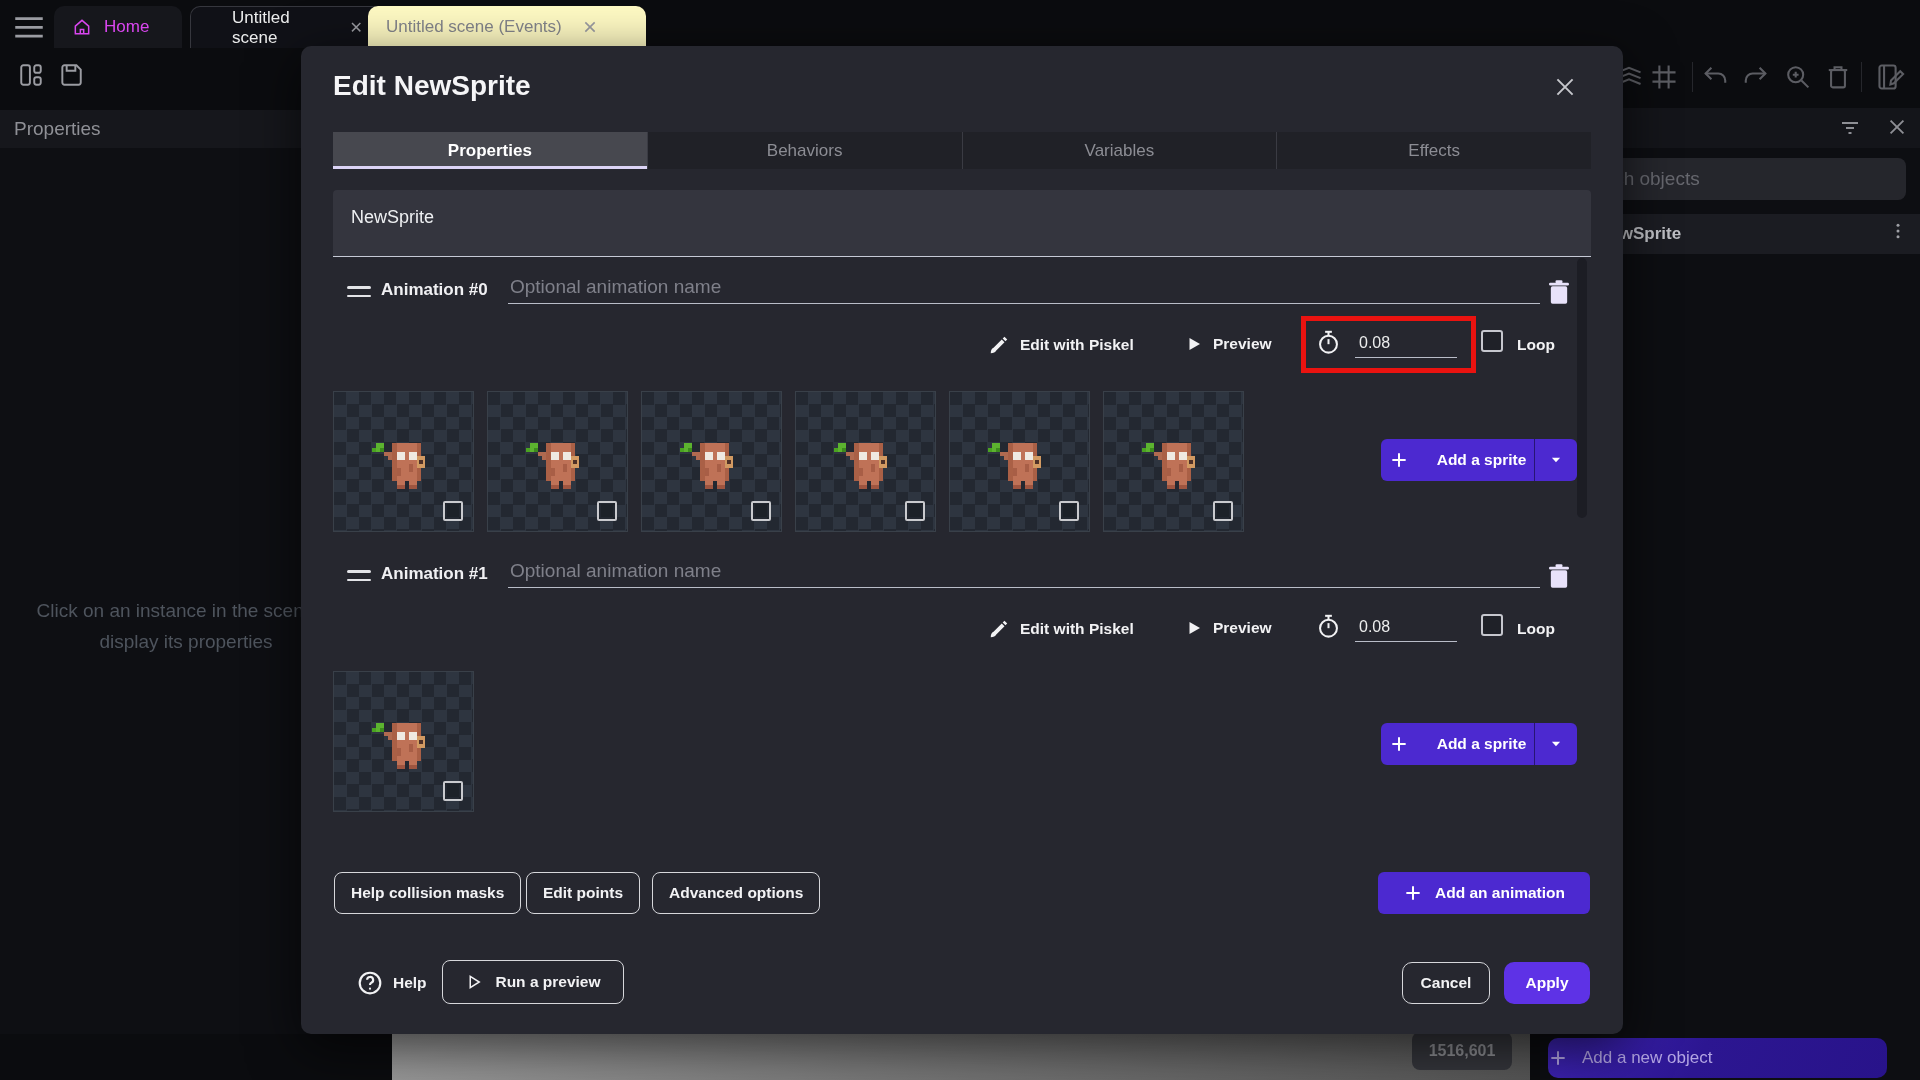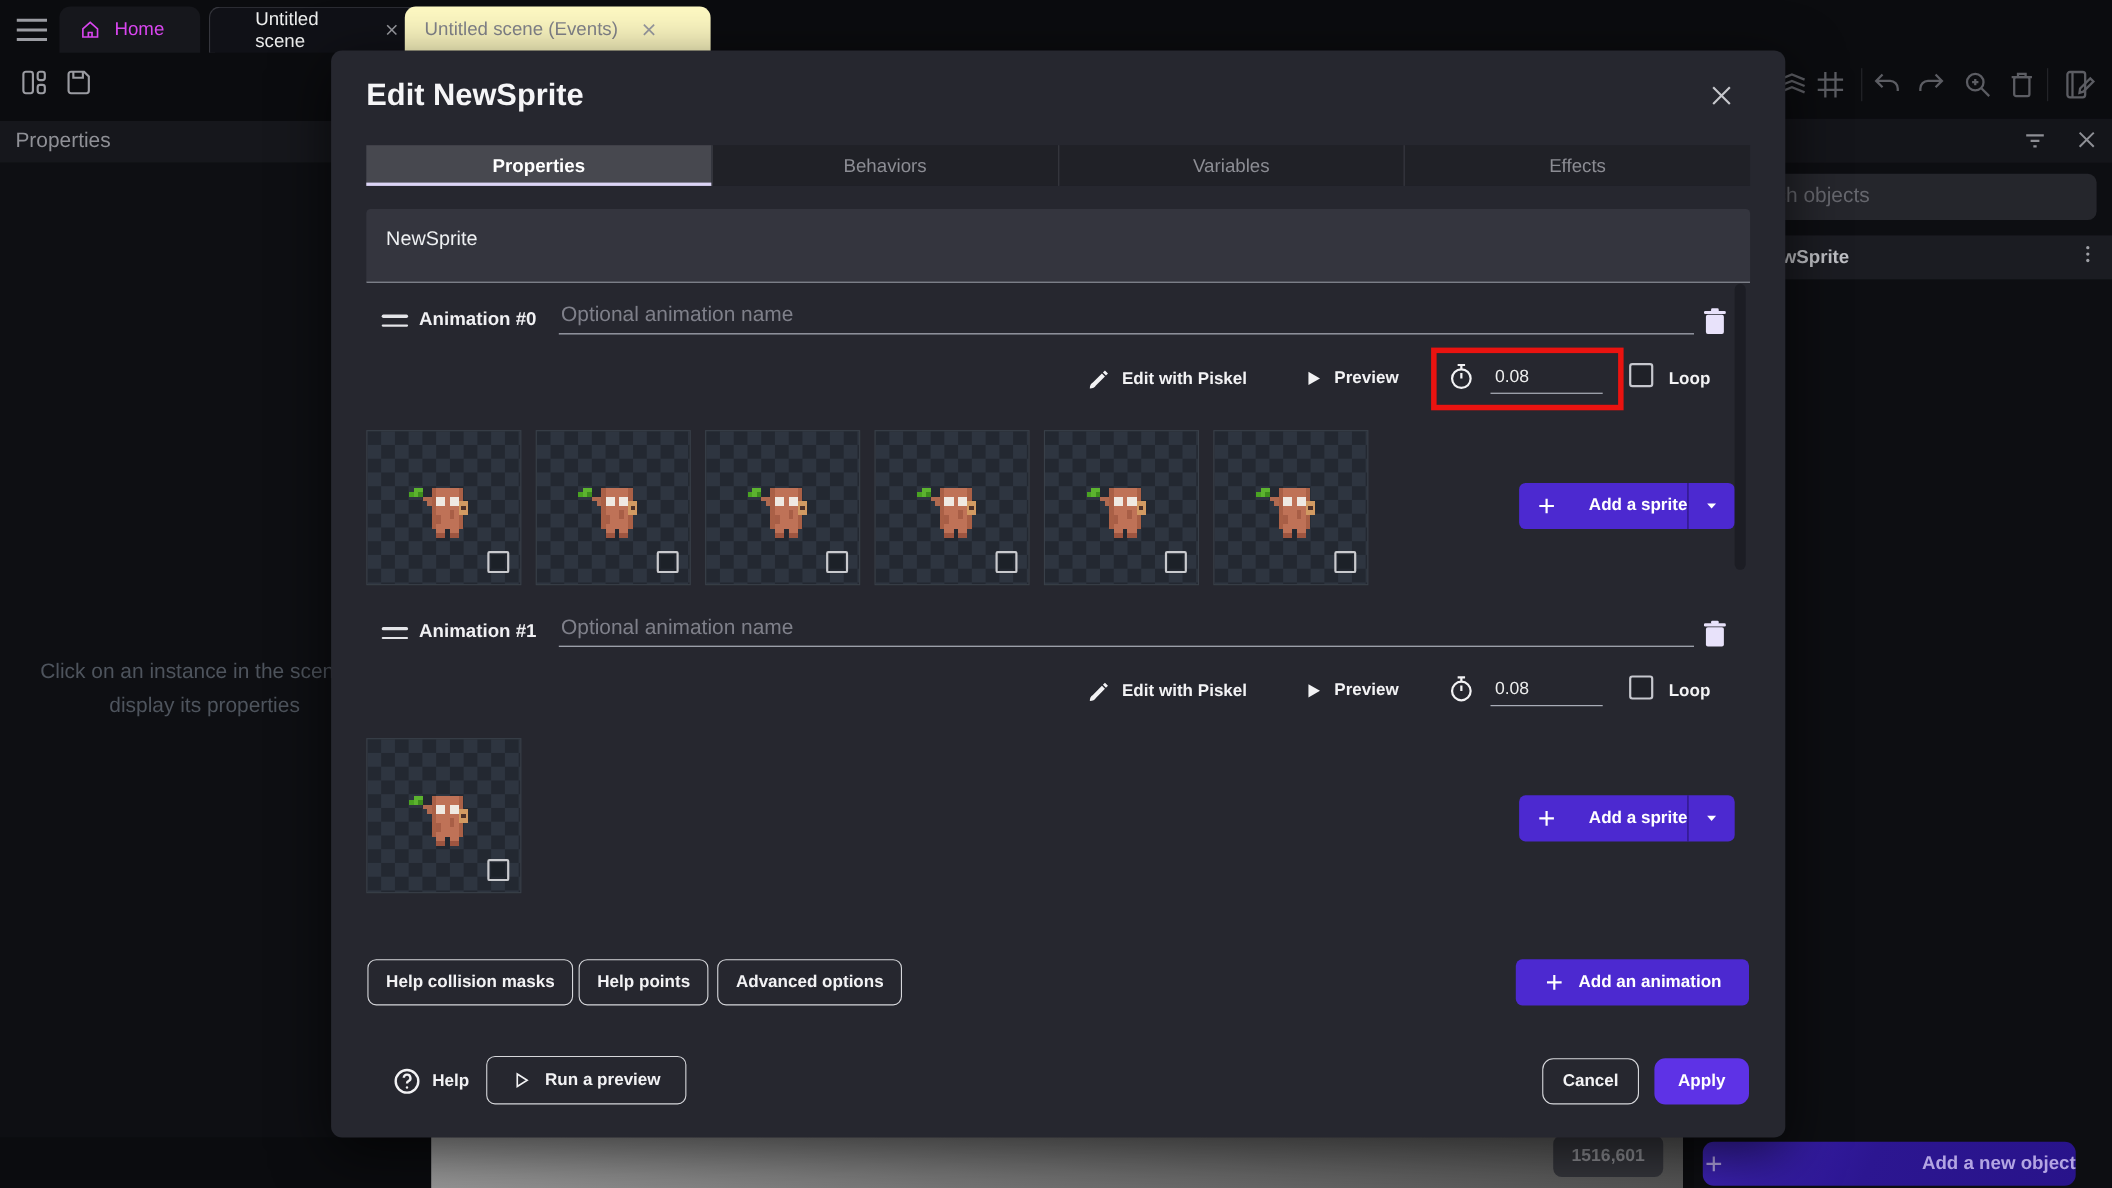--- a/index.html
+++ b/index.html
@@ -34,22 +34,22 @@
   .rp-search input::placeholder{color:#66676e;}
   .rp-row{left:1540px;top:214px;width:380px;height:40px;background:#1b1c22;
     display:flex;align-items:center;padding-left:58px;box-sizing:border-box;
     font-size:17px;font-weight:700;color:#bfc0c5;}
 
   .toolbar-icon{position:absolute;top:62px;width:30px;height:30px;color:#5c5d63;}
   .toolbar-sep{position:absolute;top:62px;width:1px;height:30px;background:#26272c;}
 
   .add-object-btn{left:1548px;top:1038px;width:339px;height:40px;border-radius:10px;
     background:linear-gradient(115deg,#3d23b4 0%,#2c1691 45%,#28138a 100%);
-    display:flex;align-items:center;justify-content:space-between;gap:14px;
-    color:#b3a5e3;font-size:17px;font-weight:700;}
+    display:flex;align-items:center;justify-content:flex-start;gap:14px;
+    color:#b3a5e3;font-size:17px;font-weight:400;}
 
   
   .canvas-strip{left:392px;top:1030px;width:1138px;height:50px;
     background:linear-gradient(150deg,#a0a0a0 0%,#7b7b7b 45%,#565656 100%);
     border-top:1px solid #c6c6c6;}
   .coords-badge{left:1412px;top:1032px;width:100px;height:38px;background:#35363c;border-radius:8px;
     display:flex;align-items:center;justify-content:center;
     color:#8f9095;font-size:16px;font-weight:700;}
 
   
@@ -90,21 +90,21 @@
   .thumb .pig{position:absolute;left:50%;top:52%;transform:translate(-55%,-50%);width:66px;height:66px;}
   .thumb-check{position:absolute;right:10px;bottom:10px;width:20px;height:20px;
     border:2.5px solid #c9cace;border-radius:2px;background:rgba(22,25,32,.5);box-sizing:border-box;}
 
   .btn-outline{display:inline-flex;align-items:center;justify-content:center;gap:12px;
     border:1px solid #d6d7db;border-radius:8px;color:#f2f2f4;font-weight:700;font-size:15.5px;
     background:transparent;box-sizing:border-box;}
   .btn-purple{display:inline-flex;align-items:center;justify-content:center;gap:12px;
     border:none;border-radius:6px;color:#ffffff;font-weight:700;font-size:15.5px;background:#4c29d0;box-sizing:border-box;}
   .split-btn{display:flex;background:#4c29d0;border-radius:6px;overflow:hidden;}
-  .split-main{flex:1;display:flex;align-items:center;justify-content:flex-end;gap:28px;
+  .split-main{flex:1;display:flex;align-items:center;justify-content:center;gap:28px;
     color:#fff;font-weight:700;font-size:15.5px;}
   .split-arrow{width:42px;display:flex;align-items:center;justify-content:center;border-left:1px solid rgba(10,5,40,.55);color:#fff;}
 
   .dlg-scrollthumb{left:1276px;top:212px;width:10px;height:260px;background:#1c1d24;border-radius:5px;}
 </style>
 </head>
 <body>
 
 <div id="root">
 
@@ -570,21 +570,21 @@
               <path d="M5 8 L12 16 L19 8 Z"></path>
             </svg>
         </span>
       </div>
     </div>
 
     <div class="abs btn-outline" style="left:33px;top:826px;height:42px;padding:0 16px;">
       <span>Help collision masks</span>
     </div>
     <div class="abs btn-outline" style="left:225px;top:826px;height:42px;padding:0 16px;">
-      <span>Help points</span>
+      <span>Edit points</span>
     </div>
     <div class="abs btn-outline" style="left:351px;top:826px;height:42px;padding:0 16px;">
       <span>Advanced options</span>
     </div>
     <div class="abs btn-purple" style="left:1077px;top:826px;width:212px;height:42px;">
       <span style="width:20px;height:20px;">
         <svg viewBox="0 0 24 24" fill="none" stroke="currentColor" stroke-width="2.4">
             <path d="M12 4 V20 M4 12 H20"></path>
           </svg>
       </span>

